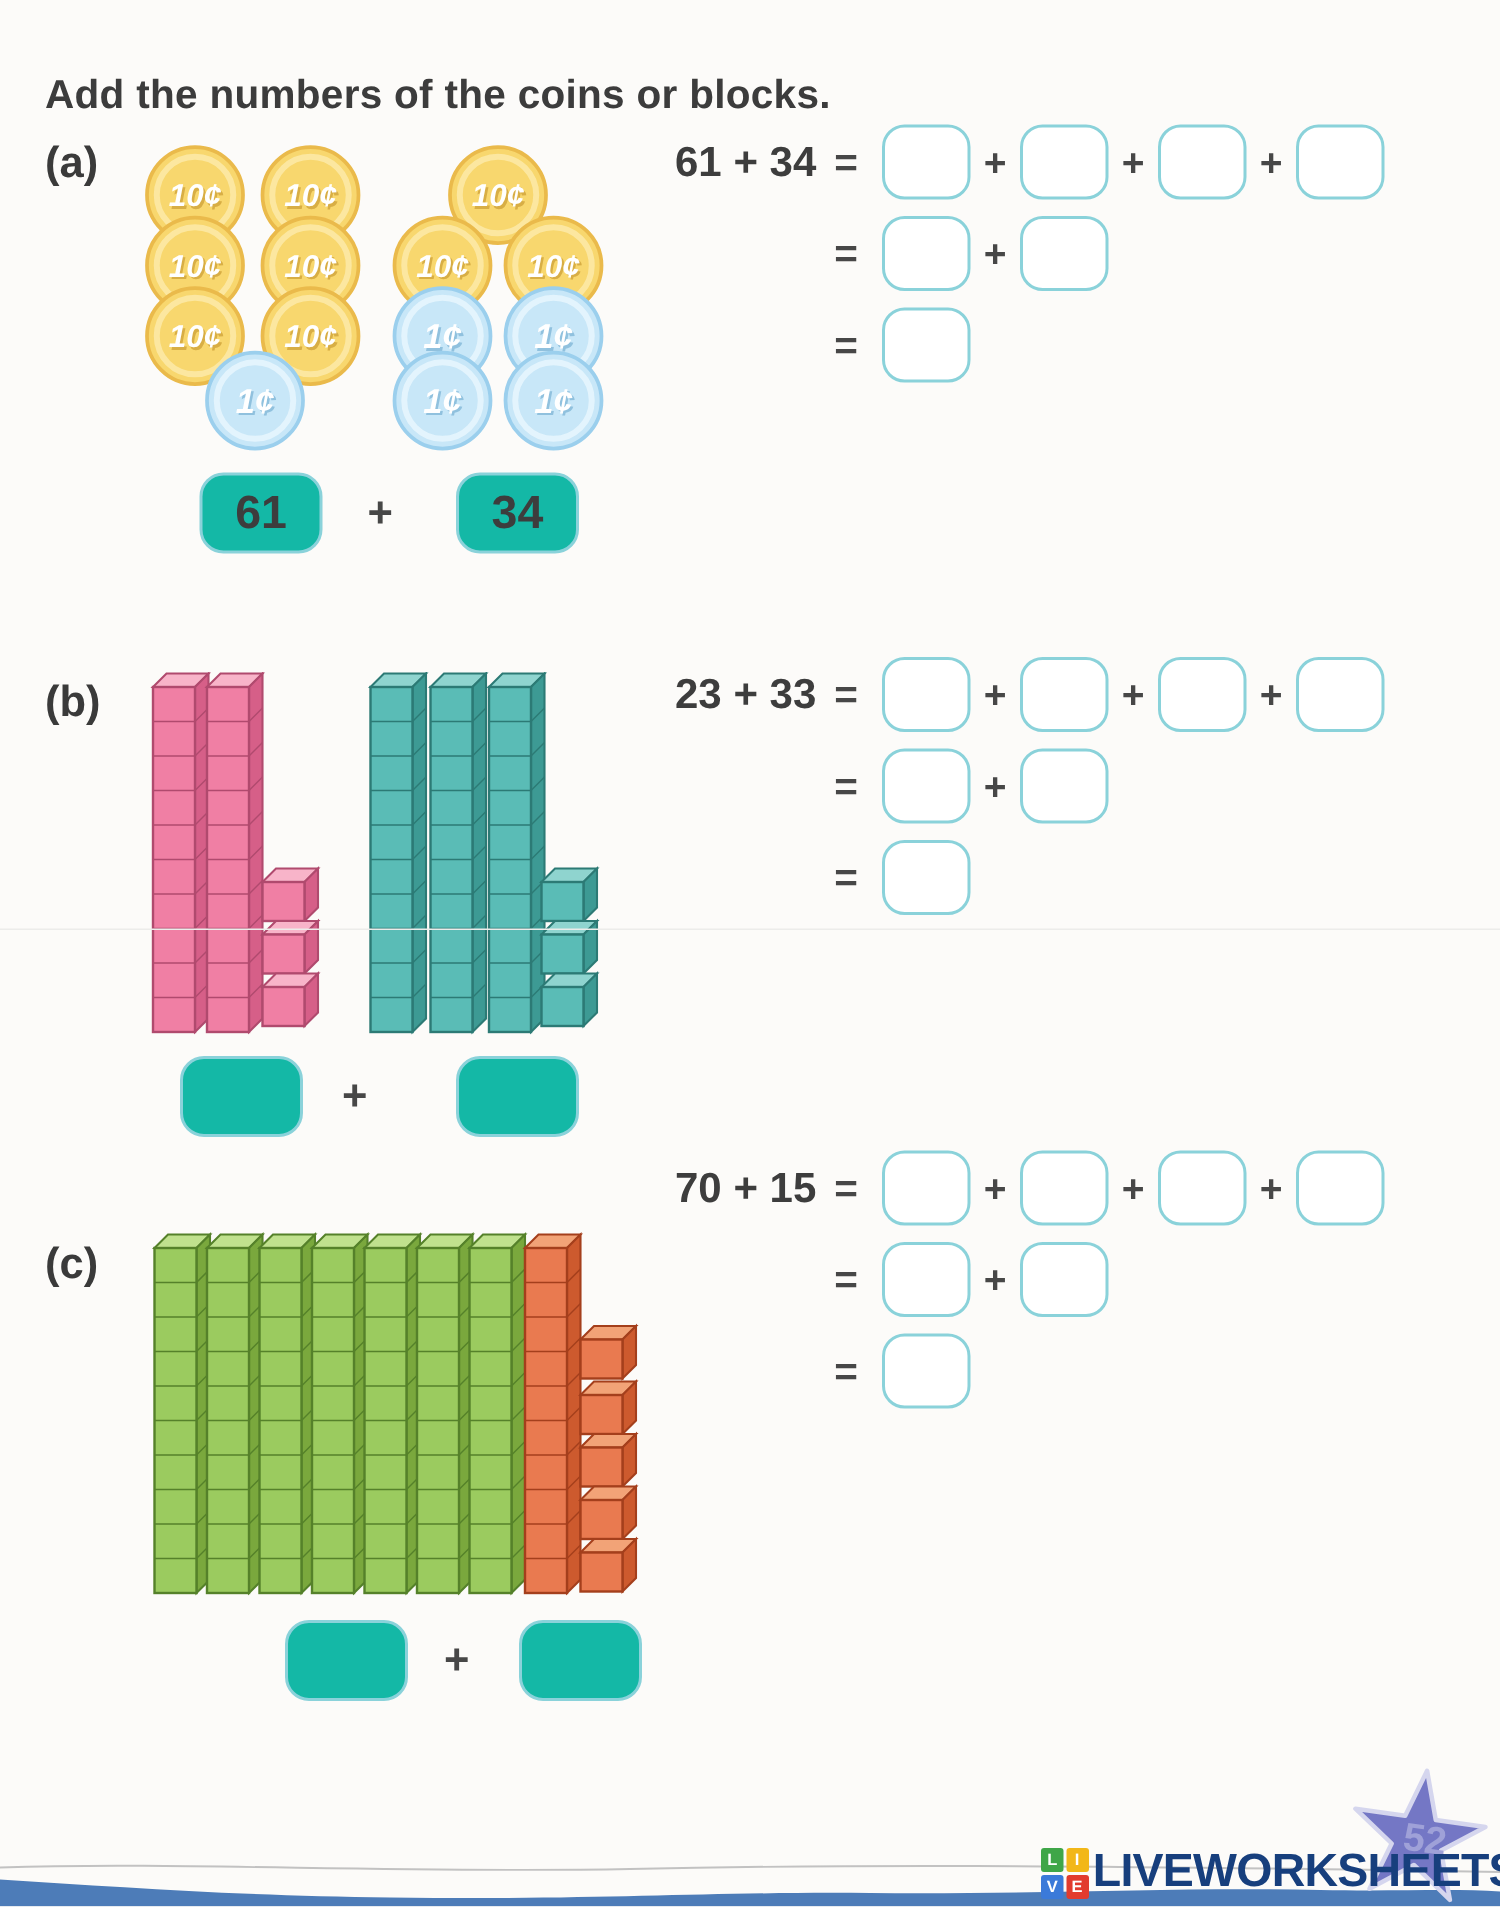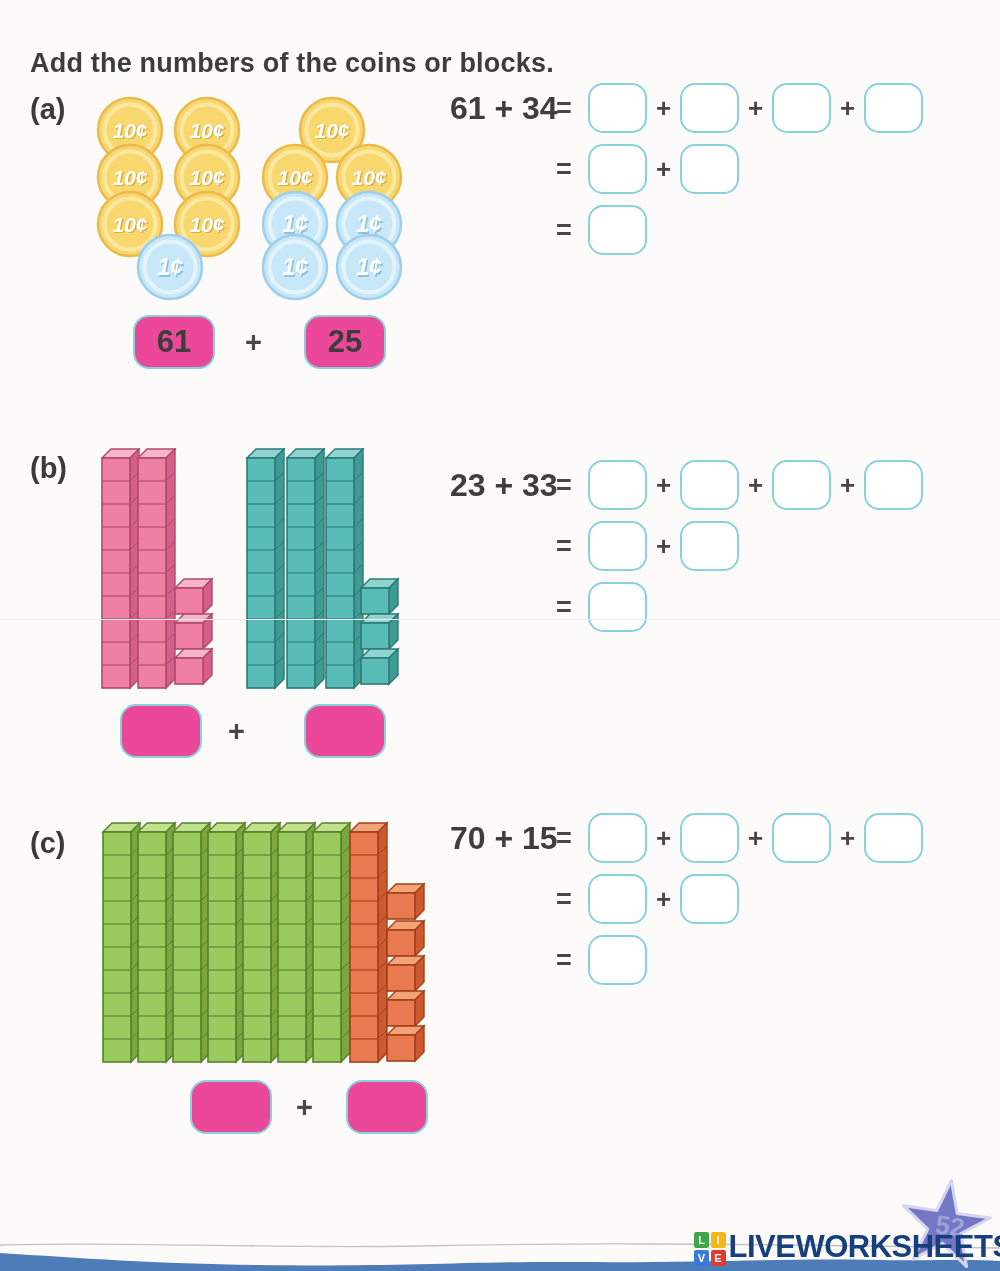--- a/index.html
+++ b/index.html
@@ -15,32 +15,32 @@
   }
   .plabel{
     position:absolute;left:30px;
     font-size:29px;font-weight:bold;color:#3a3a3a;
   }
   .manip{position:absolute;font-style:italic;}
   .scanline{position:absolute;left:0;top:619px;width:100%;height:1px;background:#ececea;}
   
   .equation{position:absolute;width:540px;}
   .eqrow{display:flex;align-items:center;height:50px;margin-bottom:11px;}
-  .lhs,.lhs-spacer{width:102px;flex:none;font-size:32px;font-weight:600;color:#3d3d3d;white-space:nowrap;}
+  .lhs,.lhs-spacer{width:102px;flex:none;font-size:28px;font-weight:600;color:#3d3d3d;white-space:nowrap;}
   .sym{flex:none;text-align:center;font-weight:bold;color:#474747;}
   .eqs{width:24px;margin-right:12px;font-size:27px;}
   .plus{width:22px;margin:0 5.5px;font-size:26px;}
   .eqbox{
     flex:none;width:55px;height:46px;background:#fff;
     border:2.4px solid #8ad2da;border-radius:15px;
   }
   
   .bottomrow{position:absolute;display:flex;align-items:center;}
   .bigbox{
-    width:78px;height:50px;background:#ec4899;flex:none;
+    width:78px;height:50px;background:#14b8a6;flex:none;
     border:2.6px solid #8ad2da;border-radius:16px;
     display:flex;align-items:center;justify-content:center;
     font-size:31px;font-weight:bold;color:#3d3d3d;
   }
   .plusbig{font-size:29px;font-weight:bold;color:#474747;flex:none;}
   
   .wave{position:absolute;left:0;top:1231px;z-index:1;}
   .brand-star{position:absolute;left:890px;top:1178px;z-index:2;}
   .brand{position:absolute;left:694px;top:1229px;z-index:3;display:flex;align-items:flex-start;}
   .livegrid{display:grid;grid-template-columns:15px 15px;grid-auto-rows:16px;gap:1.5px;margin-top:3px;}
@@ -500,21 +500,21 @@
       <g>
         <polygon points="292,215 301,206 329,206 320,215" fill="#f2a377" stroke="#a43f1c" stroke-width="1.4"></polygon>
         <polygon points="320,215 329,206 329,232 320,241" fill="#cd5a2e" stroke="#a43f1c" stroke-width="1.4"></polygon>
         <rect x="292" y="215" width="28" height="26" fill="#e97a50" stroke="#a43f1c" stroke-width="1.6"></rect>
       </g>
     </svg></div>
 
 <div class="bottomrow" id="bot0" style="left:133px;top:315px">
     <div class="bigbox">61</div>
     <span class="plusbig" style="margin: 0px 42px 0px 30px;">+</span>
-    <div class="bigbox">25</div>
+    <div class="bigbox">34</div>
   </div>
 <div class="bottomrow" id="bot1" style="left:120px;top:704px">
     <div class="bigbox"></div>
     <span class="plusbig" style="margin: 0px 59px 0px 26px;">+</span>
     <div class="bigbox"></div>
   </div>
 <div class="bottomrow" id="bot2" style="left:190px;top:1080px">
     <div class="bigbox"></div>
     <span class="plusbig" style="margin: 0px 33px 0px 24px;">+</span>
     <div class="bigbox"></div>
@@ -538,21 +538,21 @@
       <div class="eqbox"></div>
       <span class="sym plus">+</span>
       <div class="eqbox"></div>
     </div>
     <div class="eqrow">
       <span class="lhs-spacer"></span>
       <span class="sym eqs">=</span>
       <div class="eqbox"></div>
     </div>
   </div>
-<div class="equation" id="eq1" style="left:450px;top:460px">
+<div class="equation" id="eq1" style="left:450px;top:438px">
     <div class="eqrow">
       <span class="lhs">23 + 33</span>
       <span class="sym eqs">=</span>
       <div class="eqbox"></div>
       <span class="sym plus">+</span>
       <div class="eqbox"></div>
       <span class="sym plus">+</span>
       <div class="eqbox"></div>
       <span class="sym plus">+</span>
       <div class="eqbox"></div>
@@ -563,21 +563,21 @@
       <div class="eqbox"></div>
       <span class="sym plus">+</span>
       <div class="eqbox"></div>
     </div>
     <div class="eqrow">
       <span class="lhs-spacer"></span>
       <span class="sym eqs">=</span>
       <div class="eqbox"></div>
     </div>
   </div>
-<div class="equation" id="eq2" style="left:450px;top:813px">
+<div class="equation" id="eq2" style="left:450px;top:767px">
     <div class="eqrow">
       <span class="lhs">70 + 15</span>
       <span class="sym eqs">=</span>
       <div class="eqbox"></div>
       <span class="sym plus">+</span>
       <div class="eqbox"></div>
       <span class="sym plus">+</span>
       <div class="eqbox"></div>
       <span class="sym plus">+</span>
       <div class="eqbox"></div>

